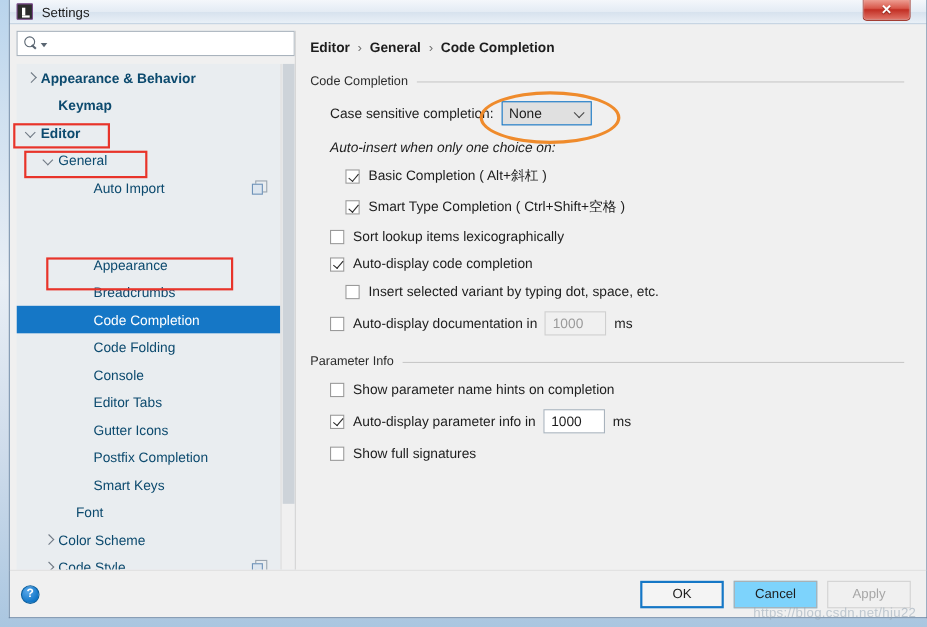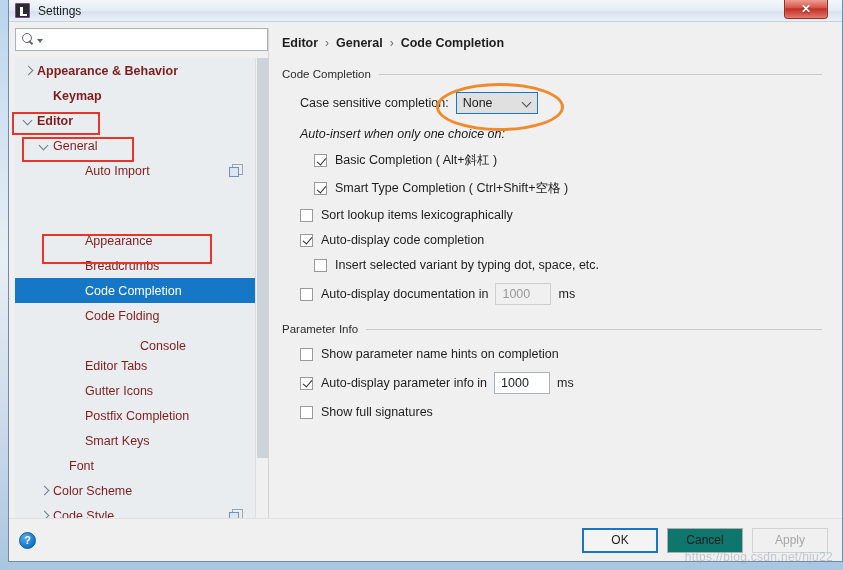--- a/index.html
+++ b/index.html
@@ -119,21 +119,21 @@
     background:#e9edf0;
     border:none;
     overflow:hidden;
   }
   #tree {
     position:absolute; left:0; top:0; right:13px; bottom:0;
     overflow:hidden;
   }
   .row {
     height:25px; display:flex; align-items:center;
-    font-size:12.5px; color:#7f1d1d; position:relative;
+    font-size:12.5px; color:#0c4a6e; position:relative;
     white-space:nowrap;
   }
   .row.selected { background:#1577c6; color:#fff; }
   .arrow {
     width:11px; height:11px; flex:0 0 11px; position:relative; margin-right:3px;
   }
   .arrow.right::before {
     content:""; position:absolute; left:2px; top:1.5px;
     width:6px;height:6px;border-right:1.6px solid #707a85;border-top:1.6px solid #707a85;
     transform:rotate(45deg);
@@ -243,21 +243,21 @@
     width:17px;height:17px;border-radius:50%;
     background:radial-gradient(circle at 35% 30%,#5aa9ea,#1176c8 70%);
     border:1px solid #0c5f9e;
     color:#fff; font-size:11px; font-weight:bold;
     display:flex;align-items:center;justify-content:center;
     cursor:pointer;
   }
   #btns { margin-left:auto; display:flex; gap:9px; }
   .btn {
     width:76px; height:25px;
-    border:1px solid #adadad; background:#0f766e;
+    border:1px solid #adadad; background:#7dd3fc;
     font-size:12px; color:#1d1d1d;
     display:flex;align-items:center;justify-content:center;
     cursor:pointer;
   }
   .btn.default { border:2px solid #1577c6; background:#f4f4f4; }
   .btn.disabled { color:#a6a6a6; border-color:#d2d2d2; background:#f0f0f0; cursor:default; }
 
   
   .ann-box {
     position:absolute; border:2.5px solid #e8342a;
@@ -327,21 +327,21 @@
               <span class="label">Breadcrumbs</span>
             </div>
             <div class="row selected" style="padding-left: 56px;">
               <span class="arrow"></span>
               <span class="label">Code Completion</span>
             </div>
             <div class="row" style="padding-left: 56px;">
               <span class="arrow"></span>
               <span class="label">Code Folding</span>
             </div>
-            <div class="row" style="padding-left: 56px; flex-direction: column;">
+            <div class="row" style="padding-left: 56px;">
               <span class="arrow"></span>
               <span class="label">Console</span>
             </div>
             <div class="row" style="padding-left: 56px;">
               <span class="arrow"></span>
               <span class="label">Editor Tabs</span>
             </div>
             <div class="row" style="padding-left: 56px;">
               <span class="arrow"></span>
               <span class="label">Gutter Icons</span>

